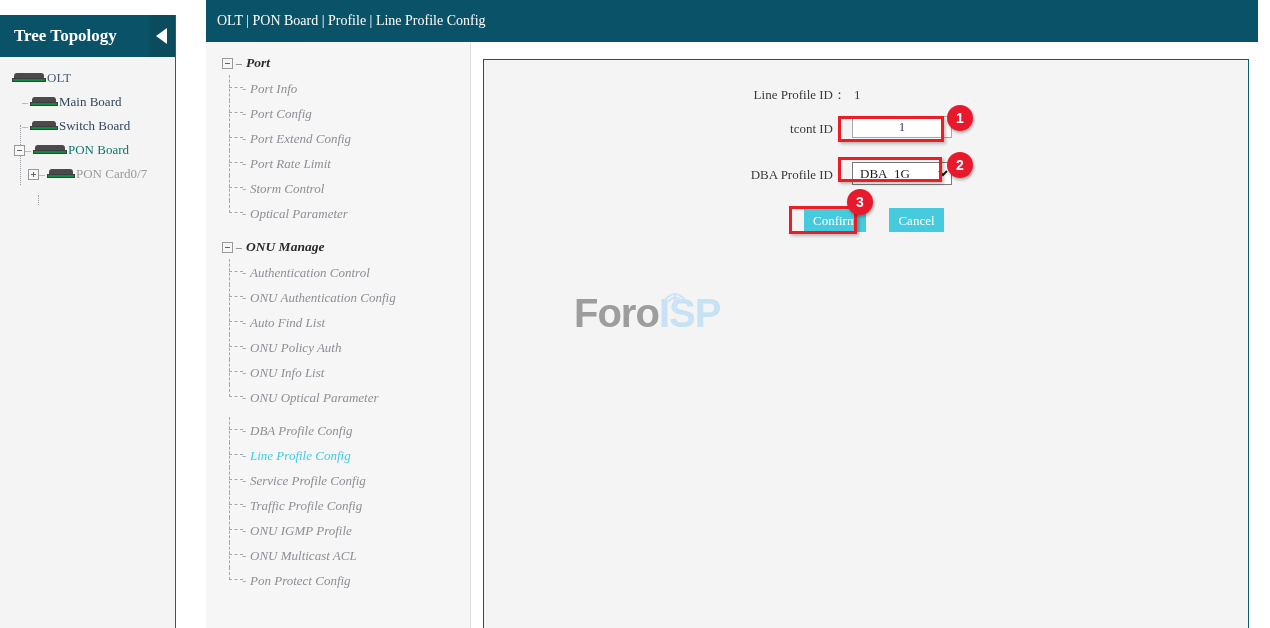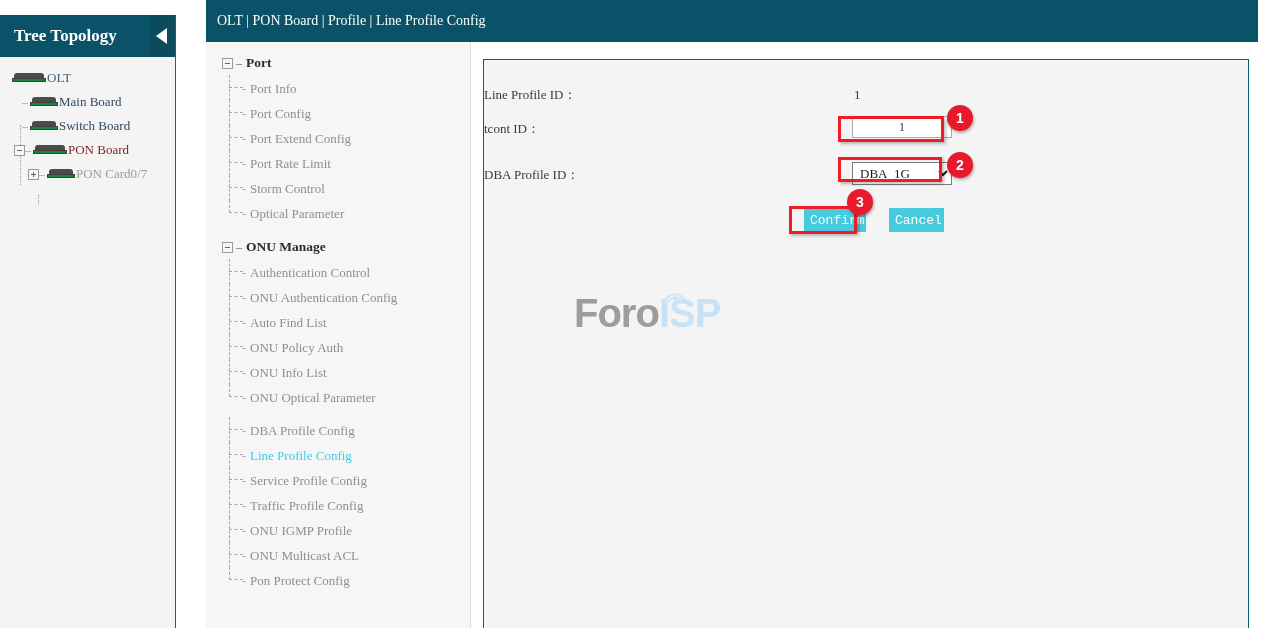--- a/index.html
+++ b/index.html
@@ -62,21 +62,21 @@
     line-height: 24px;
     font-size: 13px;
     white-space: nowrap;
   }
   .tnode .tlabel {
     font-family: "Liberation Serif", serif;
     vertical-align: middle;
   }
   .lbl-root   { color: #4a5a7a; }
   .lbl-normal { color: #33475f; margin-top: 29px; }
-  .lbl-active { color: #7f1d1d; }
+  .lbl-active { color: #0f766e; }
   .lbl-dim    { color: #9b9b9b; }
 
   
   .dev {
     display: inline-block;
     position: relative;
     width: 34px; height: 11px;
     vertical-align: middle;
     margin-right: 1px;
   }
@@ -137,20 +137,21 @@
     position: absolute;
     left: 206px; top: 42px;
     width: 265px; height: 586px;
     background: #f6f6f6;
     border-right: 1px solid #dddddd;
     overflow: hidden;
   }
   .mgroup {
     position: relative;
     margin-top: 8px;
+    font-style: italic;
   }
   .mgroup-head {
     height: 26px;
     line-height: 26px;
     font-size: 13.5px;
     color: #2b2b2b;
     font-weight: bold;
     padding-left: 16px;
     white-space: nowrap;
   }
@@ -208,20 +209,21 @@
   .frow {
     position: relative;
     height: 26px;
     margin-bottom: 20px;
     font-size: 13px;
     color: #3a3a3a;
   }
   .flabel {
     position: absolute;
     left: 0; width: 362px;
+    text-align: right;
     line-height: 26px;
     font-size: 13px;
     color: #3a3a3a;
     font-family: "Liberation Serif", serif;
   }
   .fvalue {
     position: absolute;
     left: 370px;
     line-height: 26px;
     font-size: 13px;
@@ -258,21 +260,21 @@
   }
   .btn {
     position: absolute;
     top: 0;
     height: 24px;
     line-height: 24px;
     text-align: center;
     color: #ffffff;
     background: #45cbdd;
     font-size: 13px;
-    font-family: Liberation Mono, monospace;
+    font-family: Liberation Serif, serif;
     border: none;
     cursor: pointer;
   }
   #confirm-btn { left: 320px; width: 62px; }
   #cancel-btn  { left: 405px; width: 55px; }
 
   
   #watermark {
     position: absolute;
     left: 90px; top: 230px;

